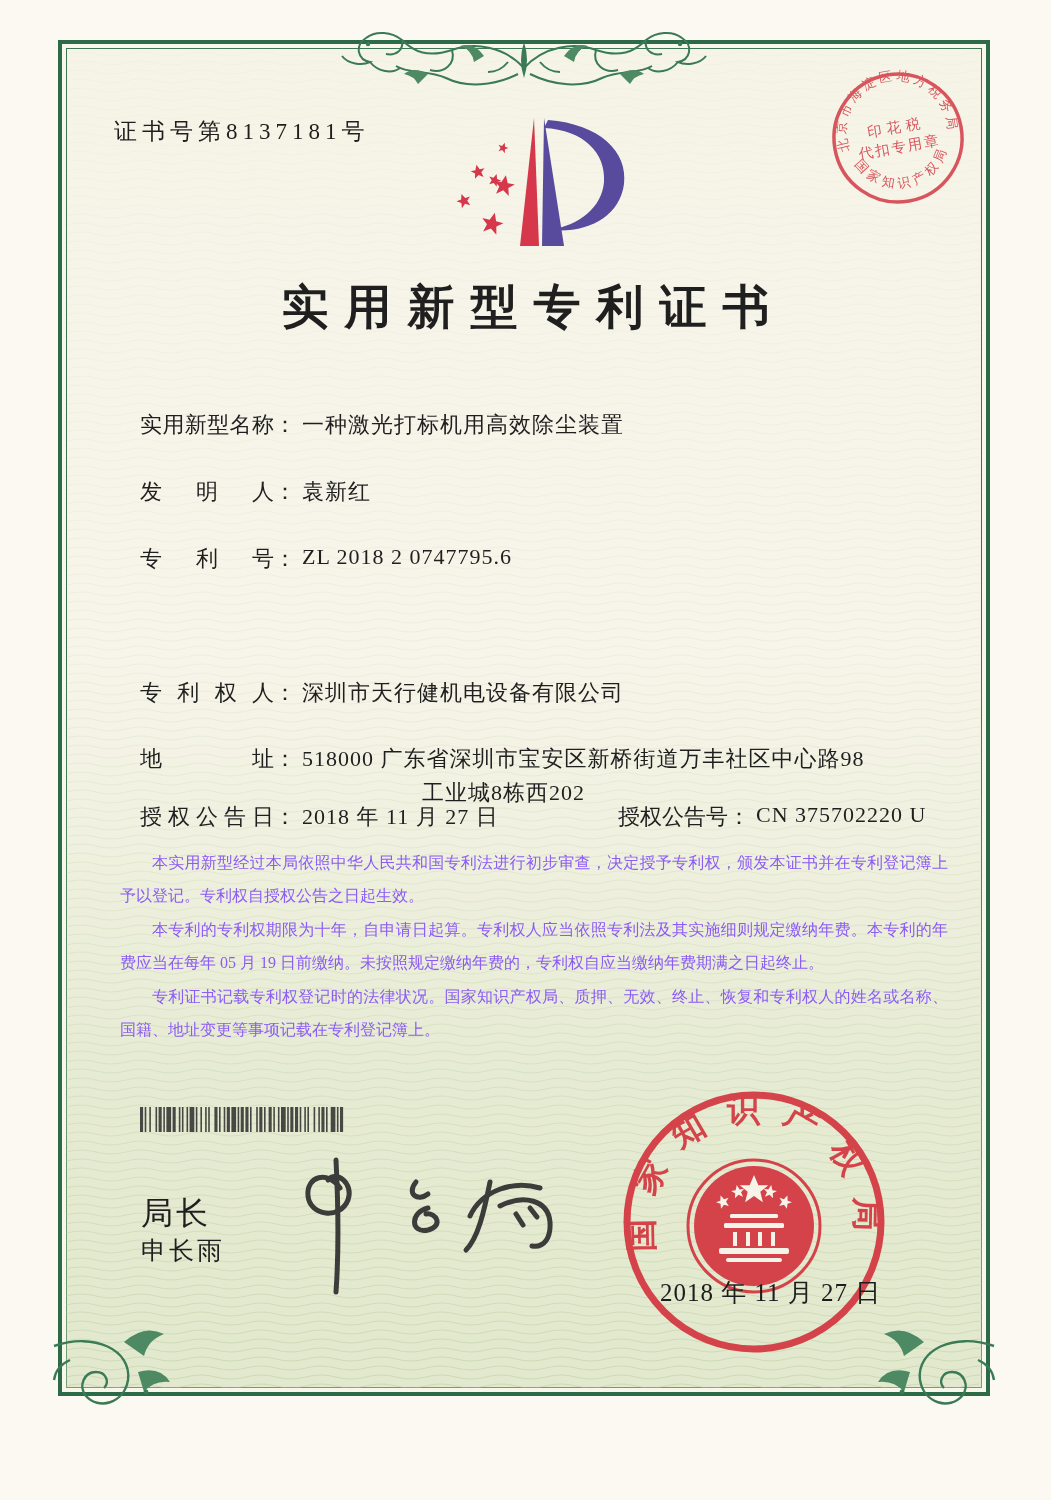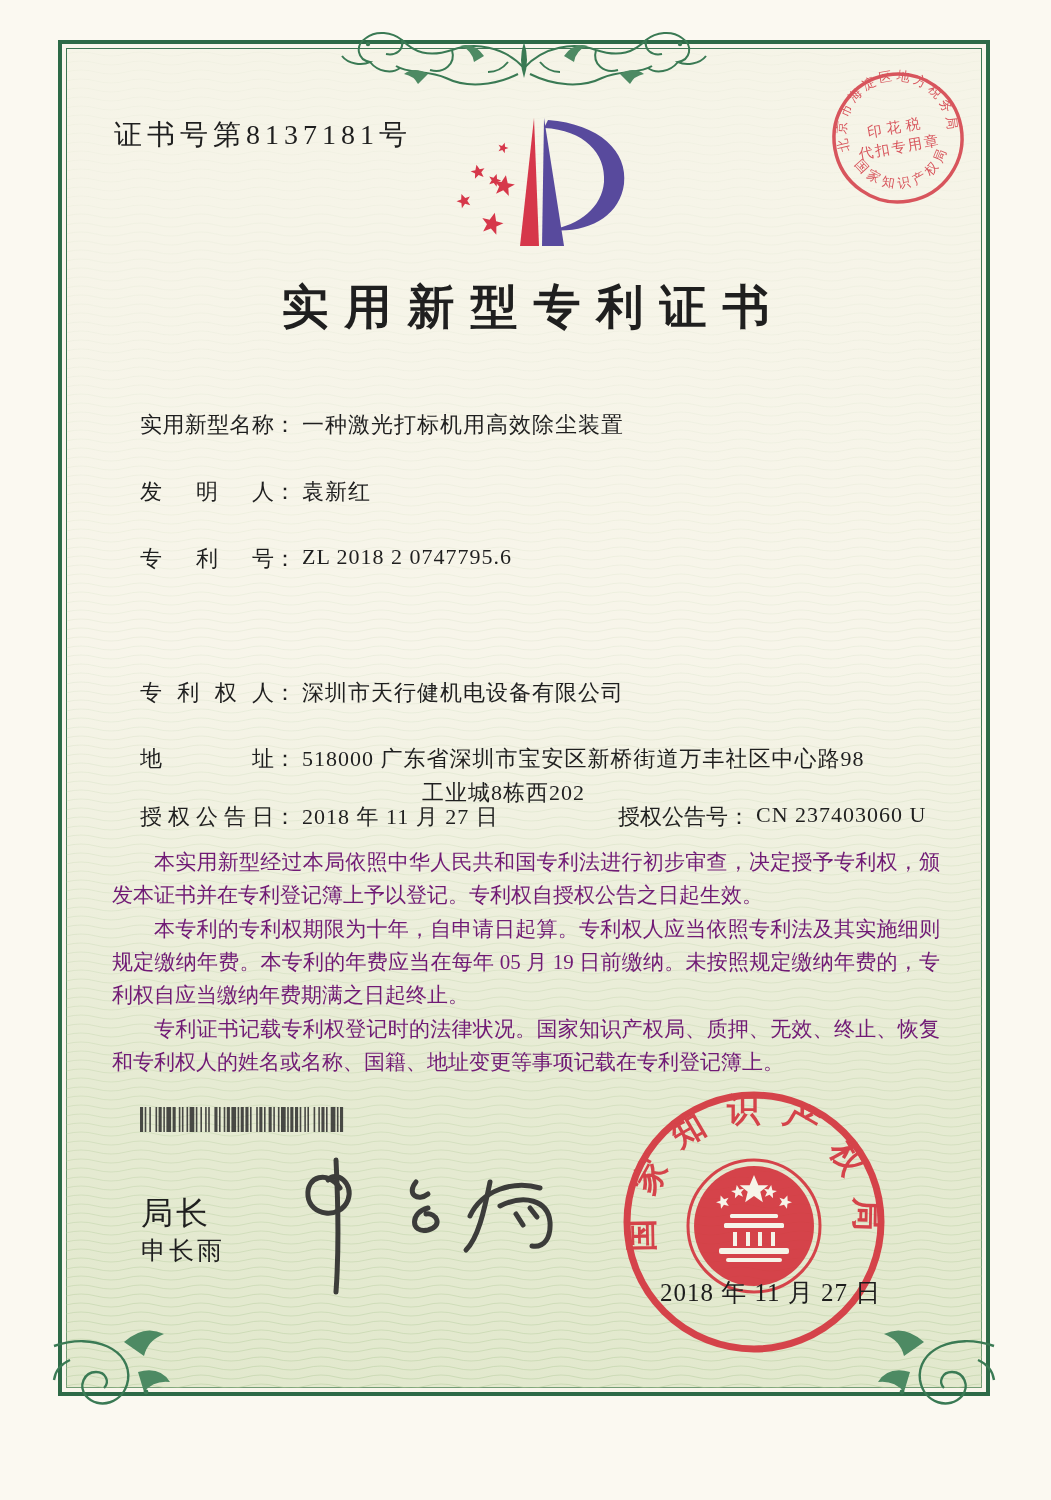--- a/index.html
+++ b/index.html
@@ -19,39 +19,39 @@
   }
   .waves{ position:absolute; left:66px; top:48px; z-index:2; pointer-events:none; }
   .tint{
     position:absolute; left:66px; top:48px; width:916px; height:1340px; z-index:2;
     background:linear-gradient(180deg, rgba(214,226,190,0.10) 0%, rgba(214,226,190,0.05) 45%, rgba(198,216,168,0.38) 78%, rgba(198,216,168,0.45) 100%);
     pointer-events:none;
   }
   .orn{ position:absolute; z-index:4; }
   .content{ position:absolute; inset:0; z-index:5; }
   .cert-number{
-    position:absolute; left:114px; top:116px; font-size:28px; letter-spacing:5px;
+    position:absolute; left:114px; top:116px; font-size:23px; letter-spacing:5px;
   }
   .logo{ position:absolute; left:430px; top:106px; }
   .title{
     position:absolute; left:0; top:276px; width:100%; text-align:center;
     font-size:47px; font-weight:bold; letter-spacing:16px; text-indent:16px;
   }
   .frow{ position:absolute; left:140px; font-size:22px; white-space:nowrap; }
   .flabel{
     display:inline-block; width:134px; text-align:justify; text-align-last:justify;
     vertical-align:top;
   }
   .fcolon{ display:inline-block; margin-right:6px; vertical-align:top;}
   .fvalue{ display:inline-block; vertical-align:top; letter-spacing:1px;text-align:center;}
   .addr2{ position:absolute; left:282px; top:34px; font-size:22px; letter-spacing:1px;}
   .frow .second{ position:absolute; left:478px; top:0; }
   .paras{
-    position:absolute; left:112px; top:846px; width:828px;
-    font-size:21px; line-height:33px; text-align:justify; color:#701a75;
+    position:absolute; left:120px; top:846px; width:828px;
+    font-size:16px; line-height:33px; text-align:justify; color:#8b5cf6;
   }
   .paras p{ margin:0 0 1px 0; text-indent:2em; }
   .barcode{ position:absolute; left:140px; top:1106px; }
   .director-title{ position:absolute; left:141px; top:1192px; font-size:32px; letter-spacing:3px;}
   .director-name{ position:absolute; left:141px; top:1234px; font-size:25px; letter-spacing:3px;}
   .signature{ position:absolute; left:278px; top:1150px; }
   .seal{ position:absolute; left:618px; top:1086px; }
   .seal-date{
     position:absolute; left:660px; top:1276px; font-size:25px; letter-spacing:1px;
     color:#1d1d1d; z-index:7; white-space:nowrap;
@@ -288,21 +288,21 @@
     </div>
     <div class="frow" style="top:678px">
       <span class="flabel">专利权人</span><span class="fcolon">：</span><span class="fvalue">深圳市天行健机电设备有限公司</span>
     </div>
     <div class="frow" style="top:744px">
       <span class="flabel">地址</span><span class="fcolon">：</span><span class="fvalue">518000 广东省深圳市宝安区新桥街道万丰社区中心路98</span>
       <span class="addr2">工业城8栋西202</span>
     </div>
     <div class="frow" style="top:802px">
       <span class="flabel">授权公告日</span><span class="fcolon">：</span><span class="fvalue">2018 年 11 月 27 日</span>
-      <span class="second"><span>授权公告号</span><span class="fcolon">：</span><span class="fvalue">CN 237403060 U</span></span>
+      <span class="second"><span>授权公告号</span><span class="fcolon">：</span><span class="fvalue">CN 375702220 U</span></span>
     </div>
 
     <div class="paras">
       <p>本实用新型经过本局依照中华人民共和国专利法进行初步审查，决定授予专利权，颁发本证书并在专利登记簿上予以登记。专利权自授权公告之日起生效。</p>
       <p>本专利的专利权期限为十年，自申请日起算。专利权人应当依照专利法及其实施细则规定缴纳年费。本专利的年费应当在每年 05 月 19 日前缴纳。未按照规定缴纳年费的，专利权自应当缴纳年费期满之日起终止。</p>
       <p>专利证书记载专利权登记时的法律状况。国家知识产权局、质押、无效、终止、恢复和专利权人的姓名或名称、国籍、地址变更等事项记载在专利登记簿上。</p>
     </div>
 
     <svg id="barcode" class="barcode" width="275" height="28">
         <rect x="0.0" y="1" width="3.1" height="25" fill="#2b2b2b" opacity="0.85"></rect>

